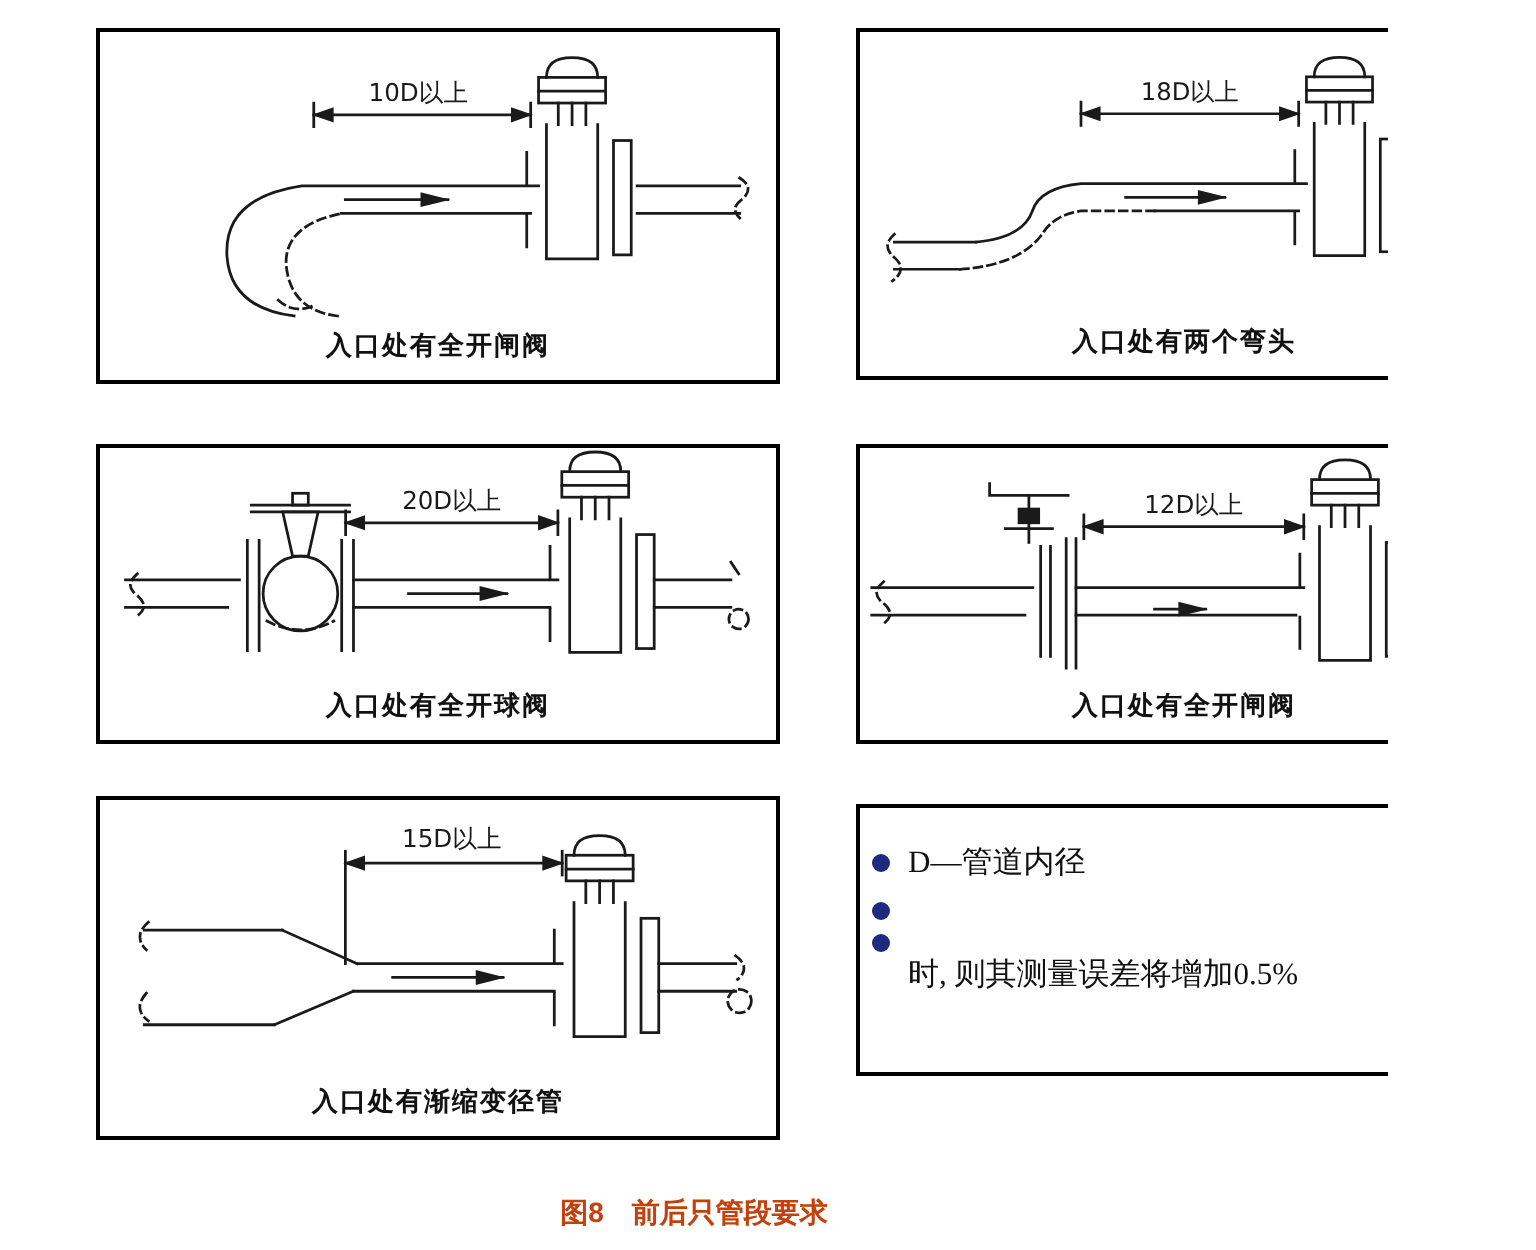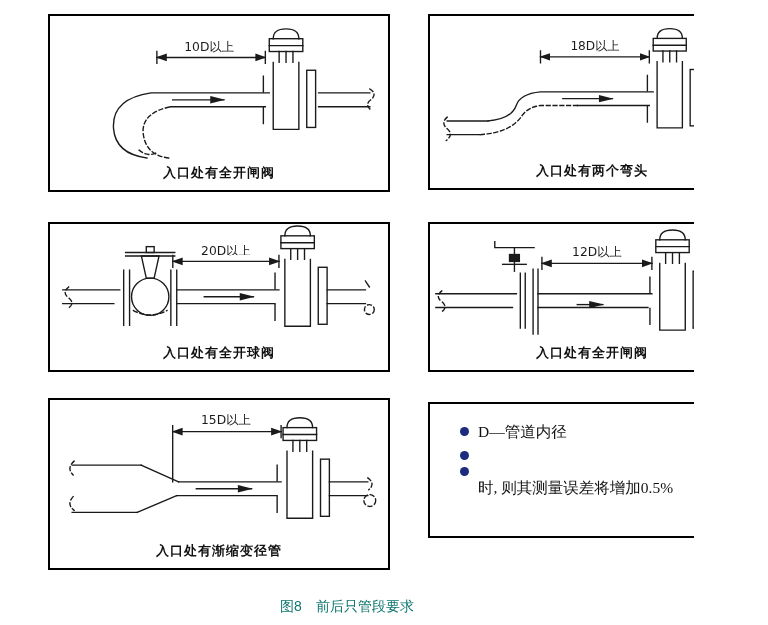--- a/index.html
+++ b/index.html
@@ -5,27 +5,27 @@
   html,body{margin:0;padding:0;background:#ffffff;}
   .page{position:relative;width:694px;height:625px;background:#ffffff;overflow:hidden;
         font-family:"Liberation Sans",sans-serif;color:#1a1a1a;}
   .panel{position:absolute;border:2px solid #000;background:#fff;box-sizing:border-box;}
   .panel svg{position:absolute;left:0;top:2px;width:100%;overflow:visible;}
   .ink{stroke:#1a1a1a;fill:none;stroke-width:1.4;stroke-linecap:square;}
   .dash{stroke-dasharray:4 3;}
   .cap{position:absolute;left:0;right:0;bottom:8px;text-align:center;
        font-size:13px;font-weight:600;letter-spacing:1px;color:#111;}
   .dim{font-family:"DejaVu Sans",sans-serif;font-size:12.5px;fill:#1a1a1a;text-anchor:middle;}
-  .notes-panel{padding:16px 10px 10px 30px;}
+  .notes-panel{padding:16px 10px 10px 6px;}
   .note-line{display:flex;gap:9px;align-items:flex-start;
        font-family:"Liberation Serif",serif;font-size:15.5px;line-height:1.55;color:#111;}
   .bullet{flex:0 0 auto;width:9px;height:9px;border-radius:50%;background:var(--bullet,#1c2b80);margin-top:7px;}
   .cont{padding-left:18px;text-align:center;}
   .fig-caption{position:absolute;left:0;right:0;top:598px;text-align:center;
-       font-size:14px;font-weight:normal;color:#0f766e;white-space:pre;}
+       font-size:14px;font-weight:bold;color:#c2410c;white-space:pre;}
 </style>
 </head>
 <body>
 
 <div class="page">
 
   <svg width="0" height="0" style="position:absolute">
     <defs>
       <marker id="ah" viewBox="0 0 10 10" refX="9" refY="5" markerWidth="8" markerHeight="8" orient="auto-start-reverse">
         <path d="M0,1.5 L10,5 L0,8.5 Z" fill="#1a1a1a"></path>

